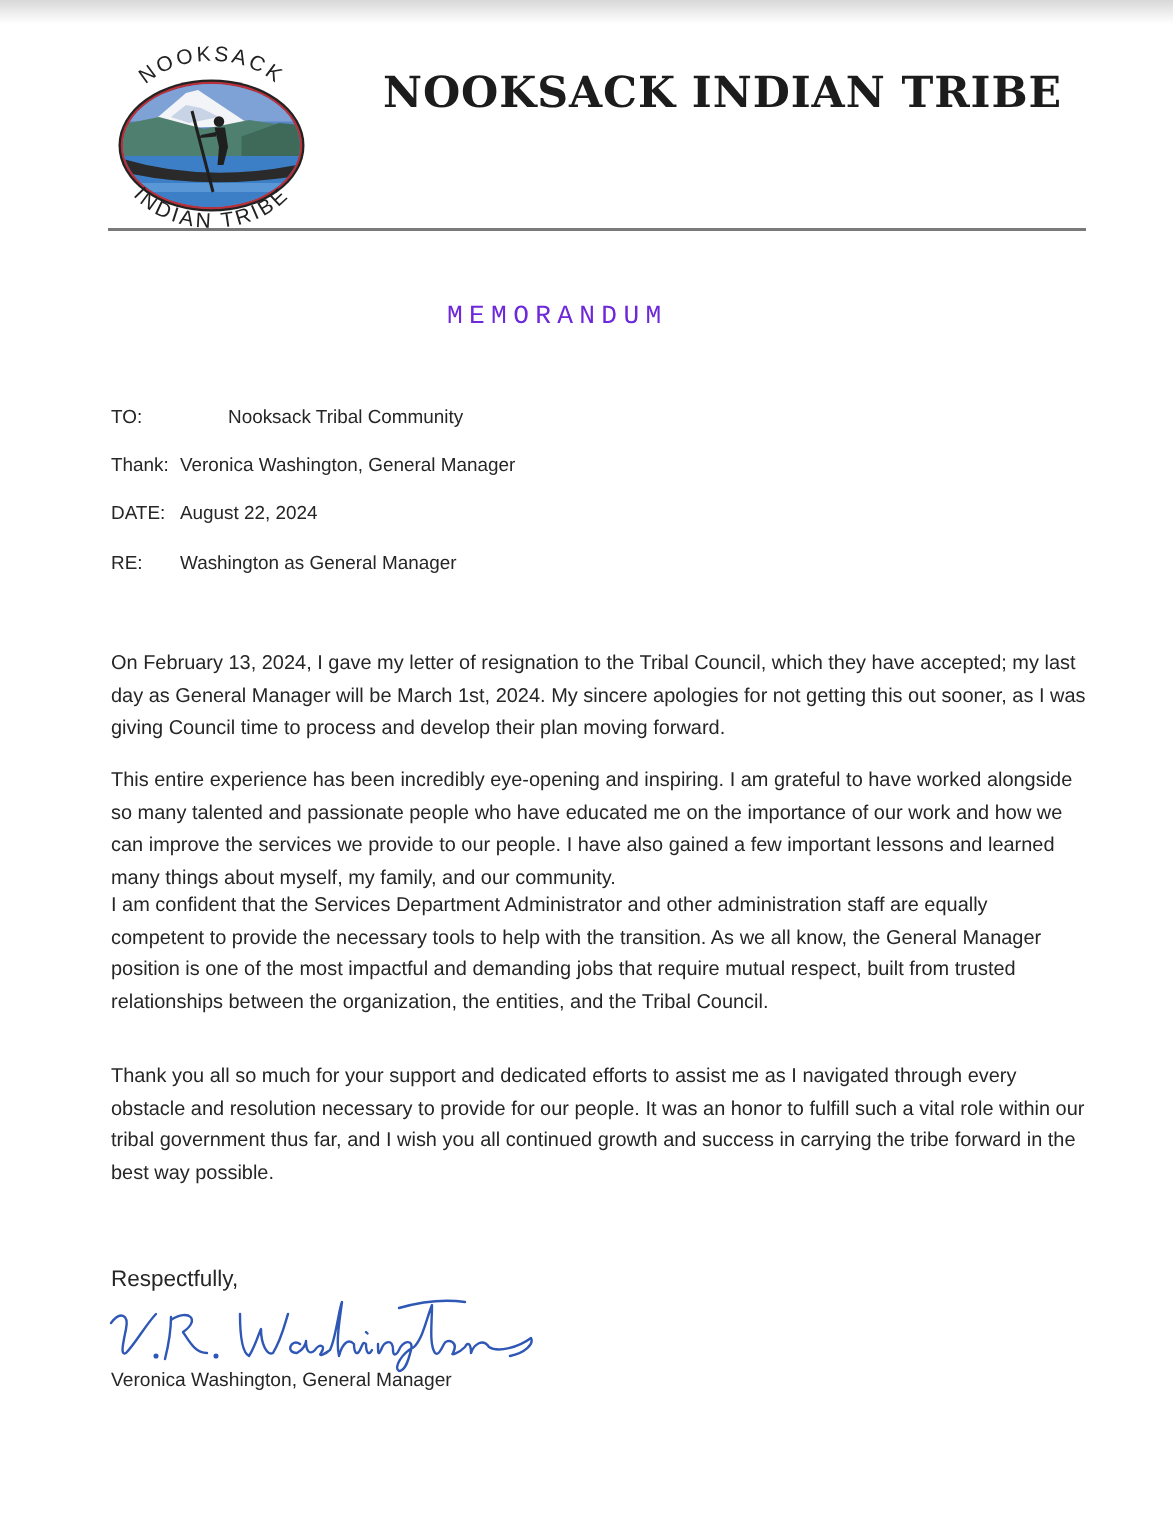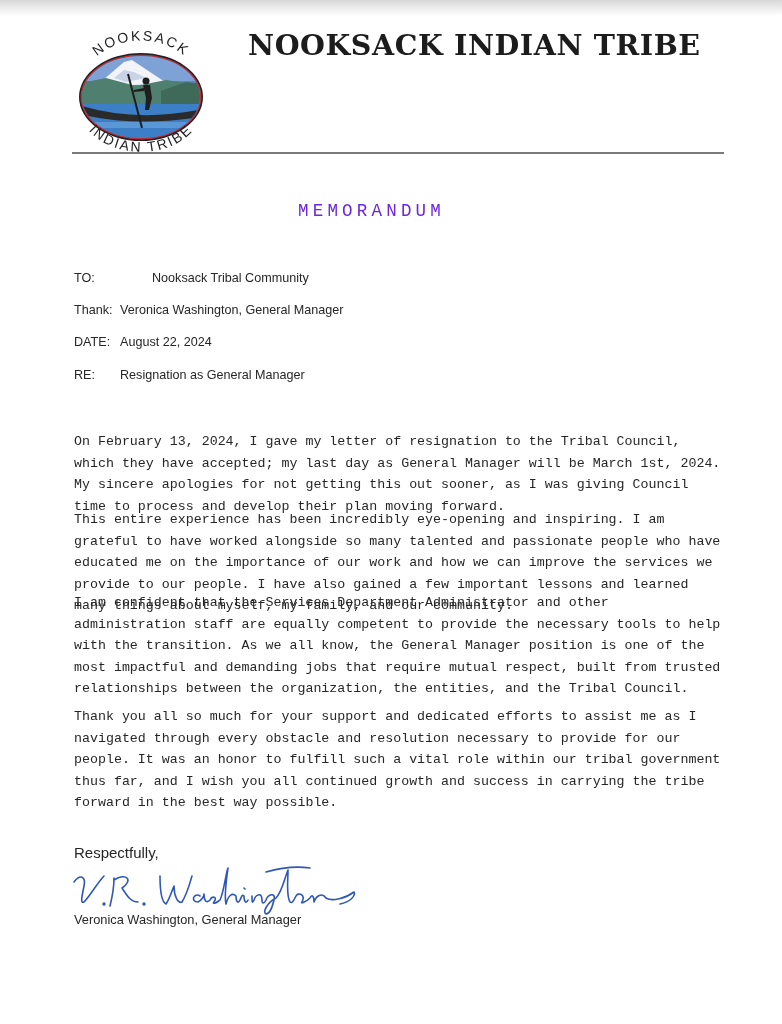--- a/index.html
+++ b/index.html
@@ -10,24 +10,24 @@
       color: #262626;
     }
     .top-shade {
       position: absolute; left: 0; top: 0; width: 782px; height: 16px;
       background: linear-gradient(to bottom, #d8d8d8 0%, #f4f4f4 70%, #ffffff 100%);
     }
     .logo {
       position: absolute; left: 66px; top: 26px; width: 150px; height: 130px;
     }
     .org-name {
-      position: absolute; left: 248px; top: 28px; width: 460px;
+      position: absolute; left: 248px; top: 44px; width: 460px;
       font-family: "DejaVu Serif", "Liberation Serif", serif;
       font-weight: bold; font-size: 28.5px; letter-spacing: 0.6px;
-      color: #1c1c1c; text-align: left; white-space: nowrap;
+      color: #1c1c1c; text-align: right; white-space: nowrap;
     }
     .org-addr {
       position: absolute; left: 270px; top: 82px; width: 420px;
       font-family: "Liberation Serif", "DejaVu Serif", serif;
       font-size: 15.5px; color: #2b2b2b; text-align: center; line-height: 18px;
       white-space: nowrap;
     }
     .divider {
       position: absolute; left: 72px; top: 152px; width: 652px; height: 2px;
       background: #7a7a7a;
@@ -38,21 +38,21 @@
     }
     .hdr-row {
       position: absolute; left: 74px; font-size: 12.6px; color: #262626; white-space: nowrap;
     }
     .hdr-label { position: absolute; left: 0; top: 0; }
     .hdr-value { position: absolute; top: 0; }
     .body-text {
       position: absolute; left: 74px; width: 650px;
       font-size: 13.3px; line-height: 21.5px; color: #262626;
     }
-    .body-text p { margin: 0; font-family: Liberation Mono, monospace; }
+    .body-text p { margin: 0; }
     .closing {
       position: absolute; left: 74px; top: 844px; font-size: 15px; color: #262626;
     }
     .signature {
       position: absolute; left: 70px; top: 852px; width: 290px; height: 64px;
     }
     .signer {
       position: absolute; left: 74px; top: 912px; font-size: 12.8px; color: #262626; white-space: nowrap;
     }
   </style>
@@ -111,21 +111,21 @@
 <div class="hdr-row" style="top:303px;">
   <span class="hdr-label">Thank:</span>
   <span class="hdr-value" style="left:46px;">Veronica Washington, General Manager</span>
 </div>
 <div class="hdr-row" style="top:335px;">
   <span class="hdr-label">DATE:</span>
   <span class="hdr-value" style="left:46px;">August 22, 2024</span>
 </div>
 <div class="hdr-row" style="top:368px;">
   <span class="hdr-label">RE:</span>
-  <span class="hdr-value" style="left:46px;">Resignation as General Manager</span>
+  <span class="hdr-value" style="left:46px;">Washington as General Manager</span>
 </div>
 
 <div class="body-text" style="top:431px;">
   <p>On February 13, 2024, I gave my letter of resignation to the Tribal Council, which they have accepted; my last day as General Manager will be March 1st, 2024. My sincere apologies for not getting this out sooner, as I was giving Council time to process and develop their plan moving forward.</p>
 </div>
 <div class="body-text" style="top:509px;">
   <p>This entire experience has been incredibly eye-opening and inspiring. I am grateful to have worked alongside so many talented and passionate people who have educated me on the importance of our work and how we can improve the services we provide to our people. I have also gained a few important lessons and learned many things about myself, my family, and our community.</p>
 </div>
 <div class="body-text" style="top:592px;">
   <p>I am confident that the Services Department Administrator and other administration staff are equally competent to provide the necessary tools to help with the transition. As we all know, the General Manager position is one of the most impactful and demanding jobs that require mutual respect, built from trusted relationships between the organization, the entities, and the Tribal Council.</p>

